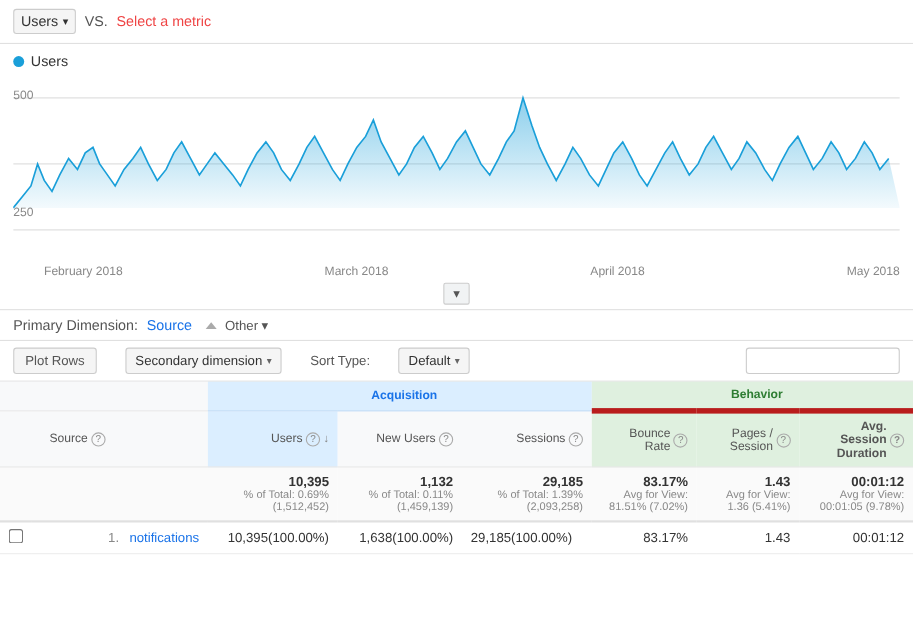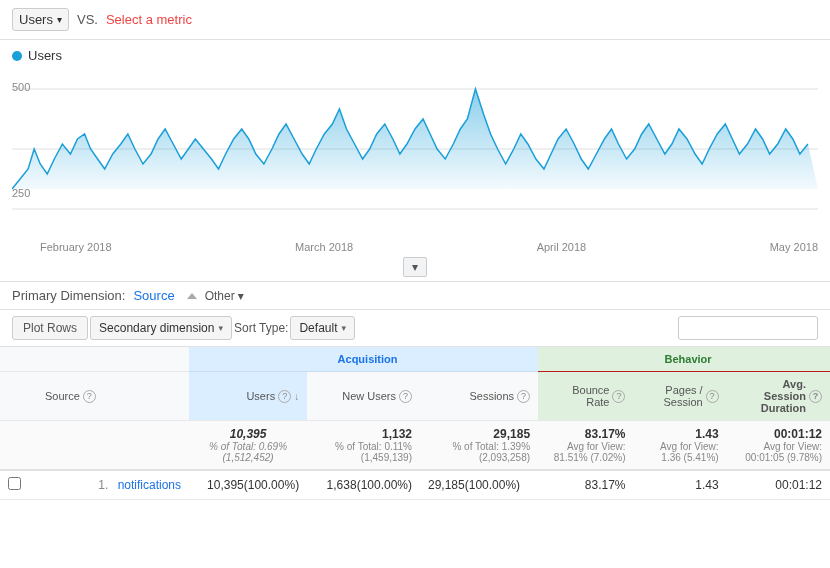--- a/index.html
+++ b/index.html
@@ -108,21 +108,21 @@
       border-left: 5px solid transparent;
       border-right: 5px solid transparent;
       border-bottom: 6px solid #aaa;
       margin-left: 4px;
     }
 
     
     .table-controls {
       display: flex;
       align-items: center;
-      gap: 2px;
+      gap: 26px;
       padding: 6px 12px;
       border-bottom: 1px solid #e0e0e0;
     }
     .btn-secondary {
       border: 1px solid #ccc;
       background: #f5f5f5;
       border-radius: 3px;
       padding: 4px 10px;
       font-size: 12px;
       color: #555;
@@ -279,21 +279,21 @@
 </div>
 
 <table class="data-table">
   <thead>
     <tr>
       <th class="col-checkbox section-header"></th>
       <th class="col-source section-header"></th>
       <th colspan="3" style="text-align:center; background:#dbeeff; color:#1a73e8; font-size:11px; font-weight:600; border-bottom:1px solid #c5ddf5;">
         <span>Acquisition</span>
       </th>
-      <th colspan="3" style="text-align:center; background:#dff0df; color:#2e7d32; font-size:11px; font-weight:600; border-bottom:1px solid #b91c1c;">
+      <th colspan="3" style="text-align:center; background:#dff0df; color:#2e7d32; font-size:11px; font-weight:600; border-bottom:5px solid #b91c1c;">
         <span>Behavior</span>
       </th>
     </tr>
     <tr>
       <th class="col-checkbox"></th>
       <th class="col-source" style="text-align:left;">
         <div class="th-with-help" style="justify-content:flex-start;">
           <span>Source</span>
           <span class="help-icon">?</span>
         </div>
@@ -335,21 +335,21 @@
           <span class="help-icon">?</span>
         </div>
       </th>
     </tr>
   </thead>
   <tbody>
 
     <tr class="total-row" style="background:#fafafa;">
       <td class="col-checkbox checkbox-cell"></td>
       <td class="col-source"></td>
-      <td style="text-align:center;font-style:italic;">
+      <td style="text-align:right;">
         <span class="bold-num">10,395</span>
         <span class="total-sub">% of Total: 0.69% (1,512,452)</span>
       </td>
       <td style="text-align:right;">
         <span class="bold-num">1,132</span>
         <span class="total-sub">% of Total: 0.11% (1,459,139)</span>
       </td>
       <td style="text-align:right;">
         <span class="bold-num">29,185</span>
         <span class="total-sub">% of Total: 1.39% (2,093,258)</span>

